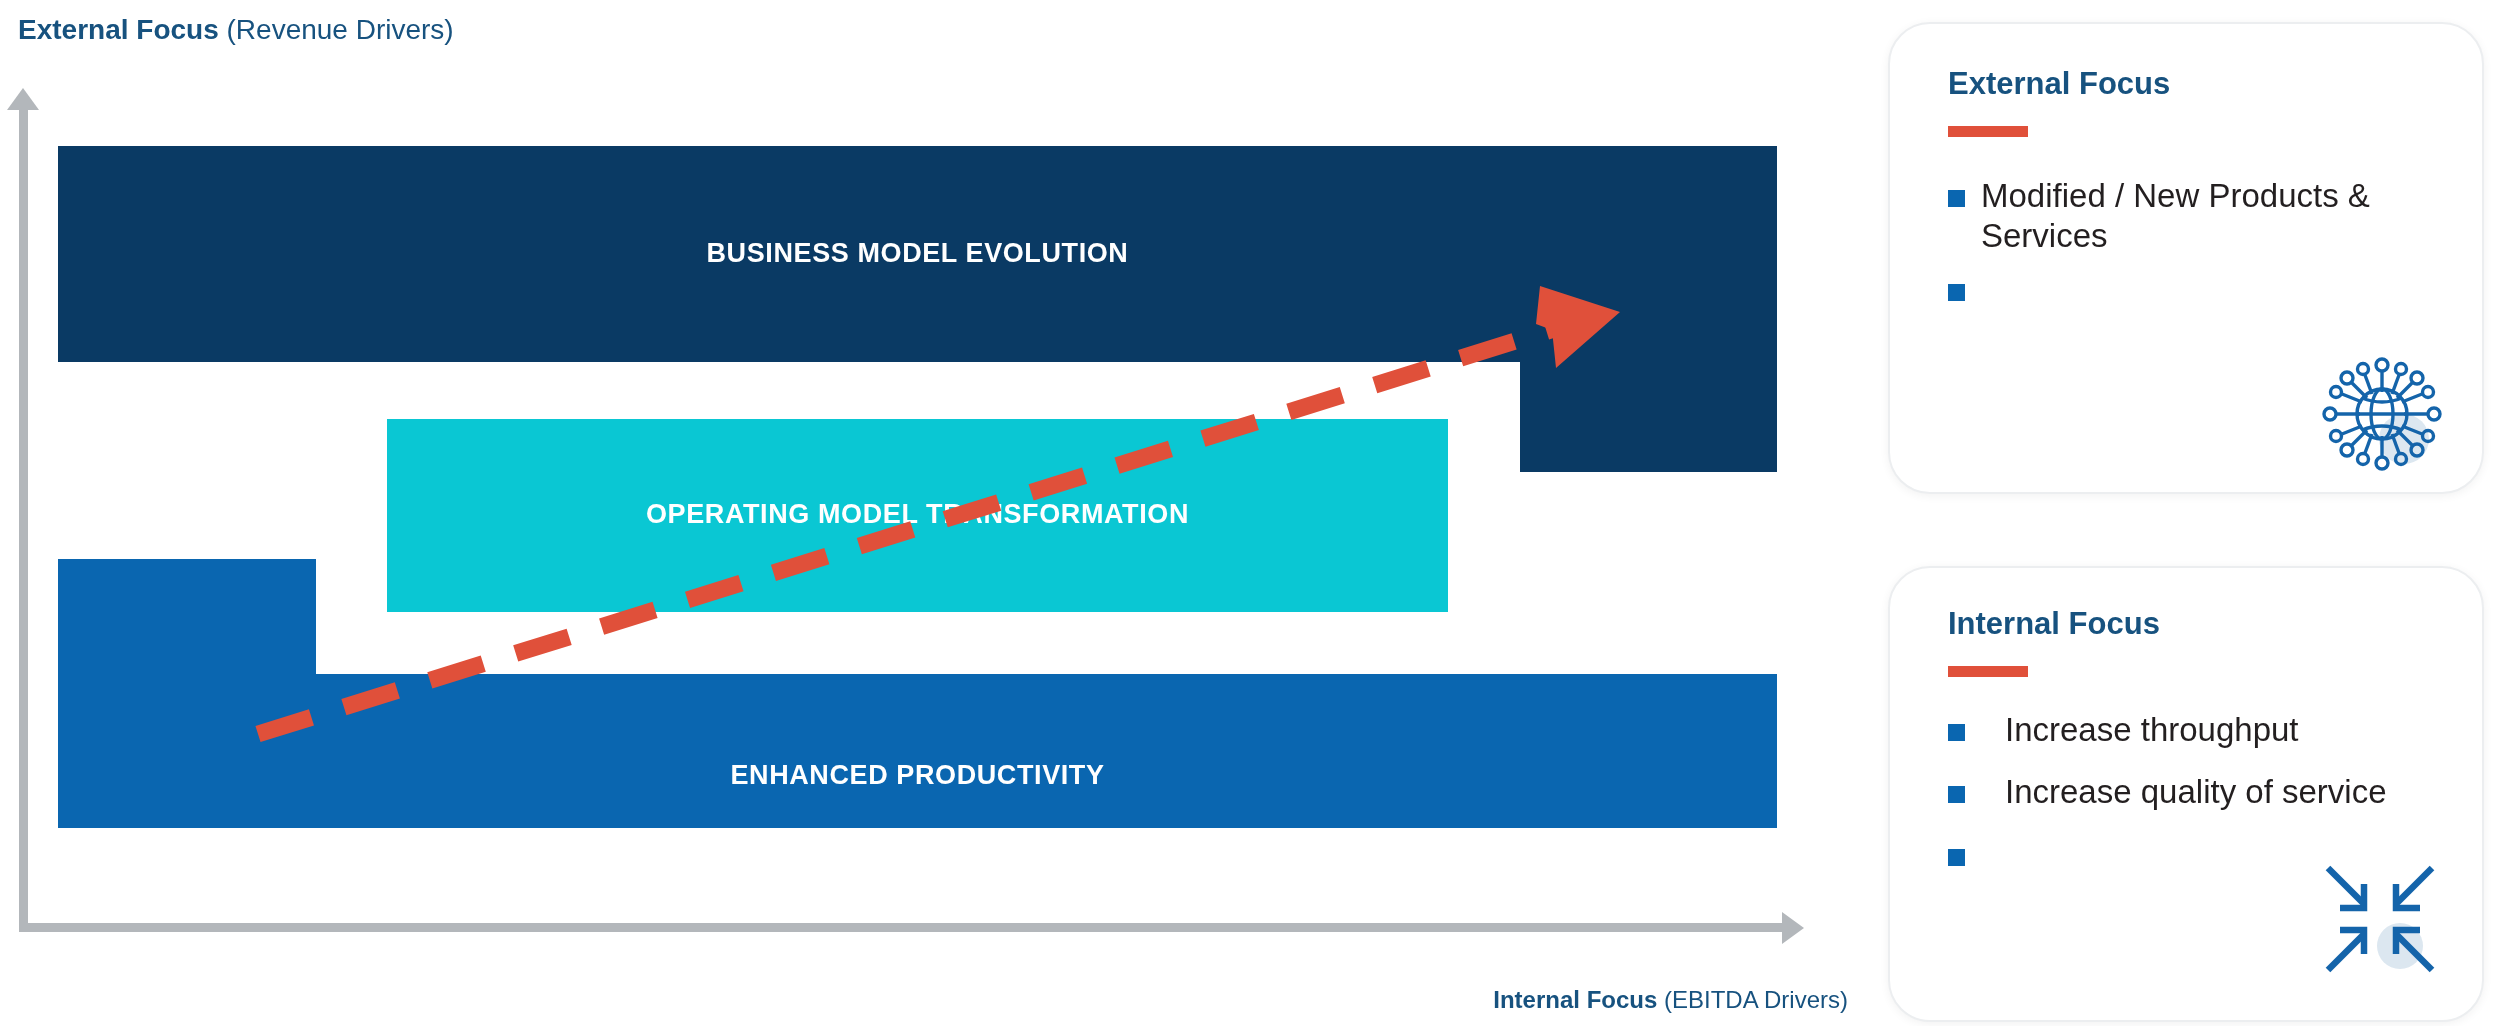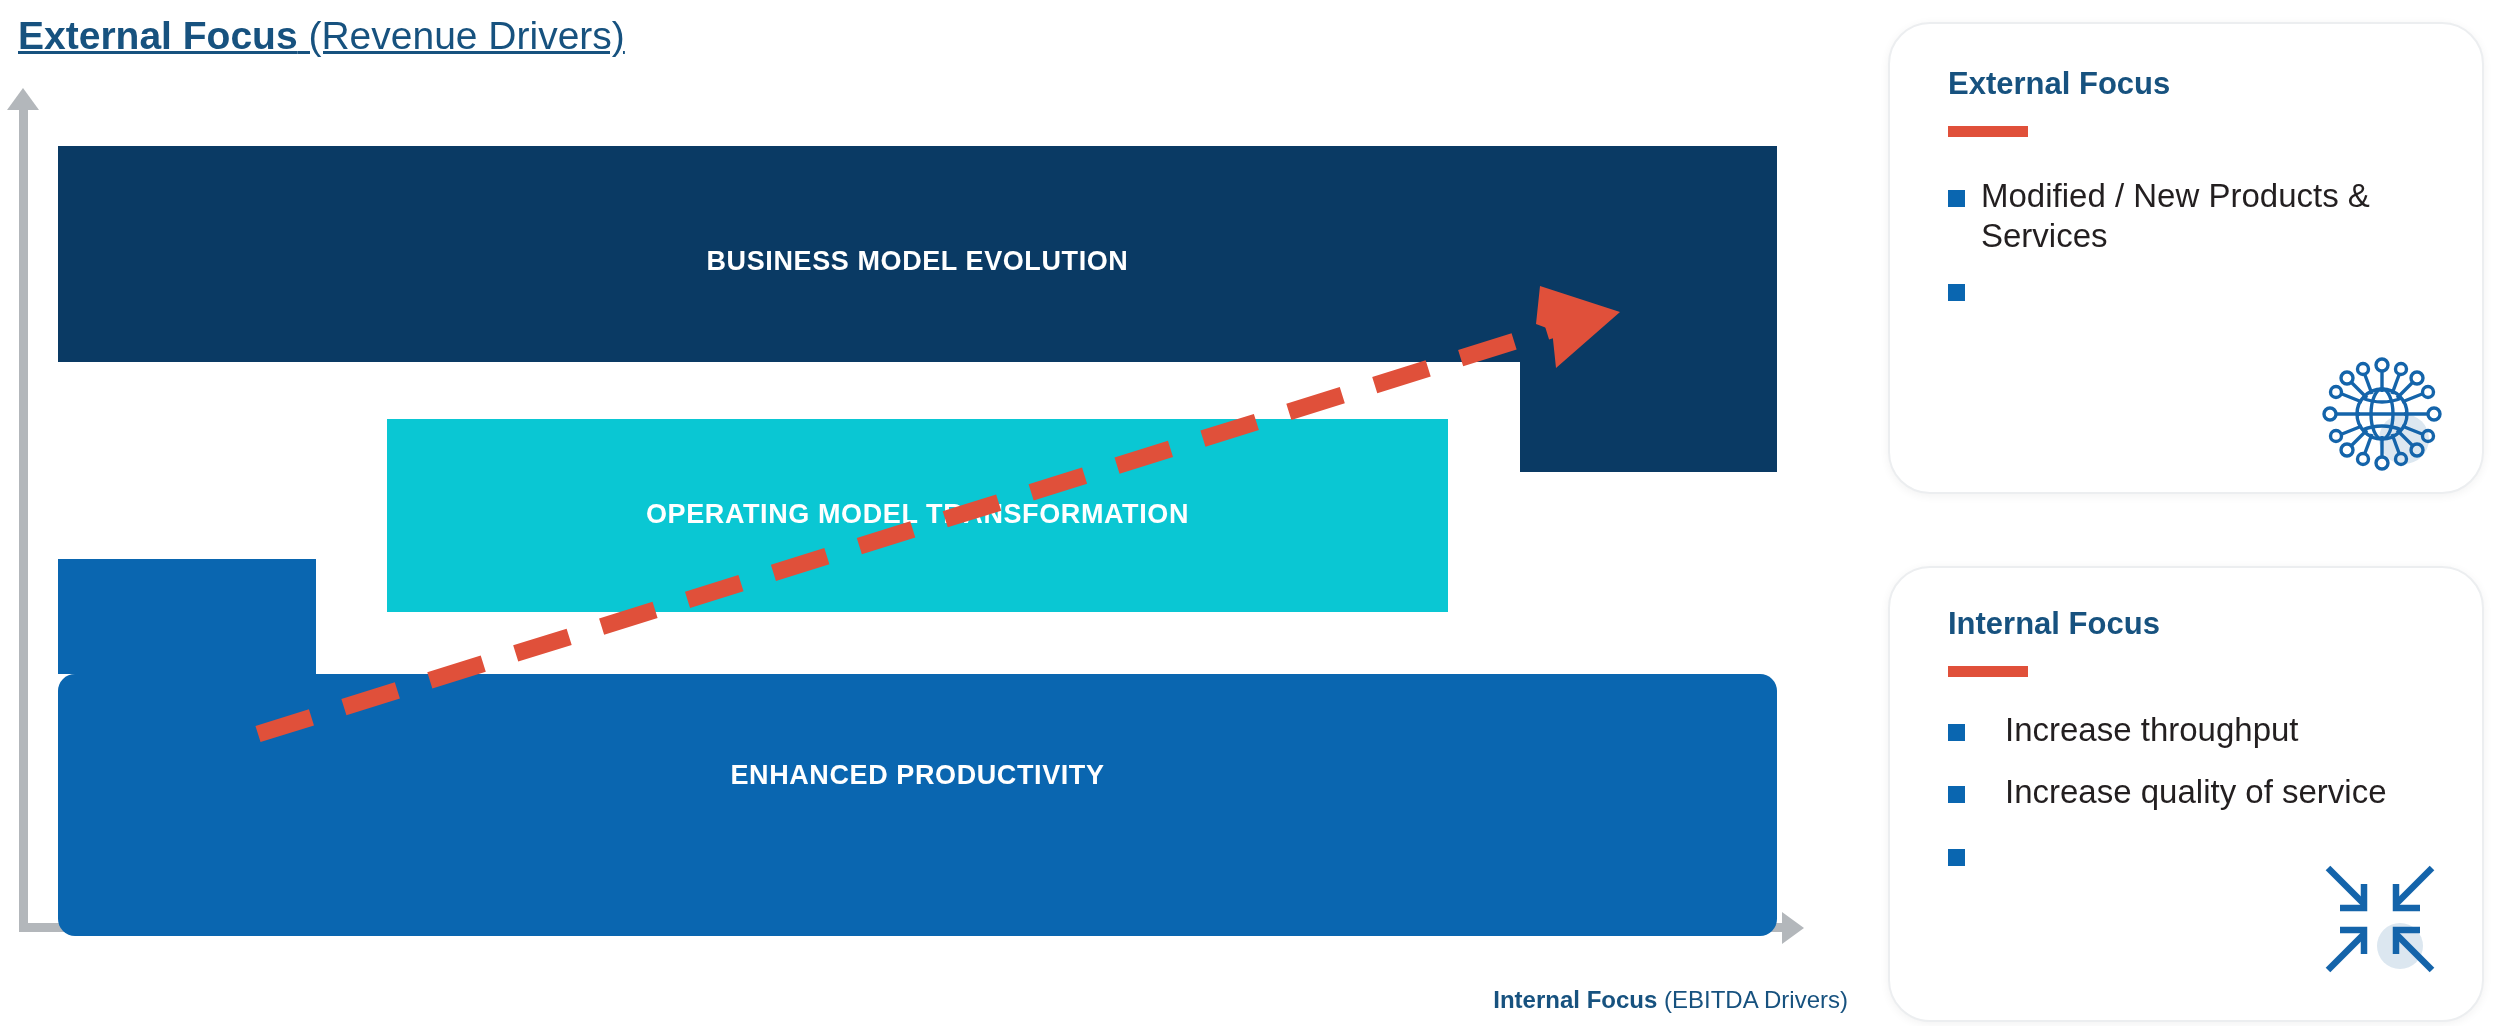--- a/index.html
+++ b/index.html
@@ -9,21 +9,21 @@
     font-family:"Liberation Sans", sans-serif;
     overflow:hidden;
     position:relative;
   }
 
   
   #chart-area { position:absolute; left:0; top:0; width:1880px; height:1026px; }
 
   #chart-title {
     position:absolute; left:18px; top:14px;
-    font-size:39px; color:#17527f; white-space:nowrap;text-decoration:underline;
+    font-size:28px; color:#17527f; white-space:nowrap;
   }
   #chart-title .strong { font-weight:bold; }
   #chart-title .light  { font-weight:normal; }
 
   #x-axis-title {
     position:absolute; right:32px; bottom:12px;
     font-size:24px; color:#17527f; white-space:nowrap; text-align:right;
   }
   #x-axis-title .strong { font-weight:bold; }
   #x-axis-title .light  { font-weight:normal; }
@@ -52,31 +52,31 @@
     white-space:nowrap;
   }
 
   
   #bar-business-model {
     left:58px; top:146px; width:1719px; height:216px; background:#0a3a64;
   }
   #bar-business-model-step {
     left:1520px; top:362px; width:257px; height:110px; background:#0a3a64;
   }
-  #bar-business-model .bar-label { top:100px; }
+  #bar-business-model .bar-label { top:92px; }
 
   
   #bar-operating-model {
     left:387px; top:419px; width:1061px; height:193px; background:#0ac7d3;
   }
   #bar-operating-model .bar-label { top:80px; }
 
   
   #bar-enhanced-productivity {
-    left:58px; top:674px; width:1719px; height:262px; background:#0a66b0;border-radius:17px;
+    left:58px; top:674px; width:1719px; height:154px; background:#0a66b0;
   }
   #bar-enhanced-productivity-step {
     left:58px; top:559px; width:258px; height:115px; background:#0a66b0;
   }
   #bar-enhanced-productivity .bar-label { top:86px; }
 
   
   #trend-arrow { position:absolute; left:0; top:0; width:1880px; height:1026px; pointer-events:none; }
 
   

